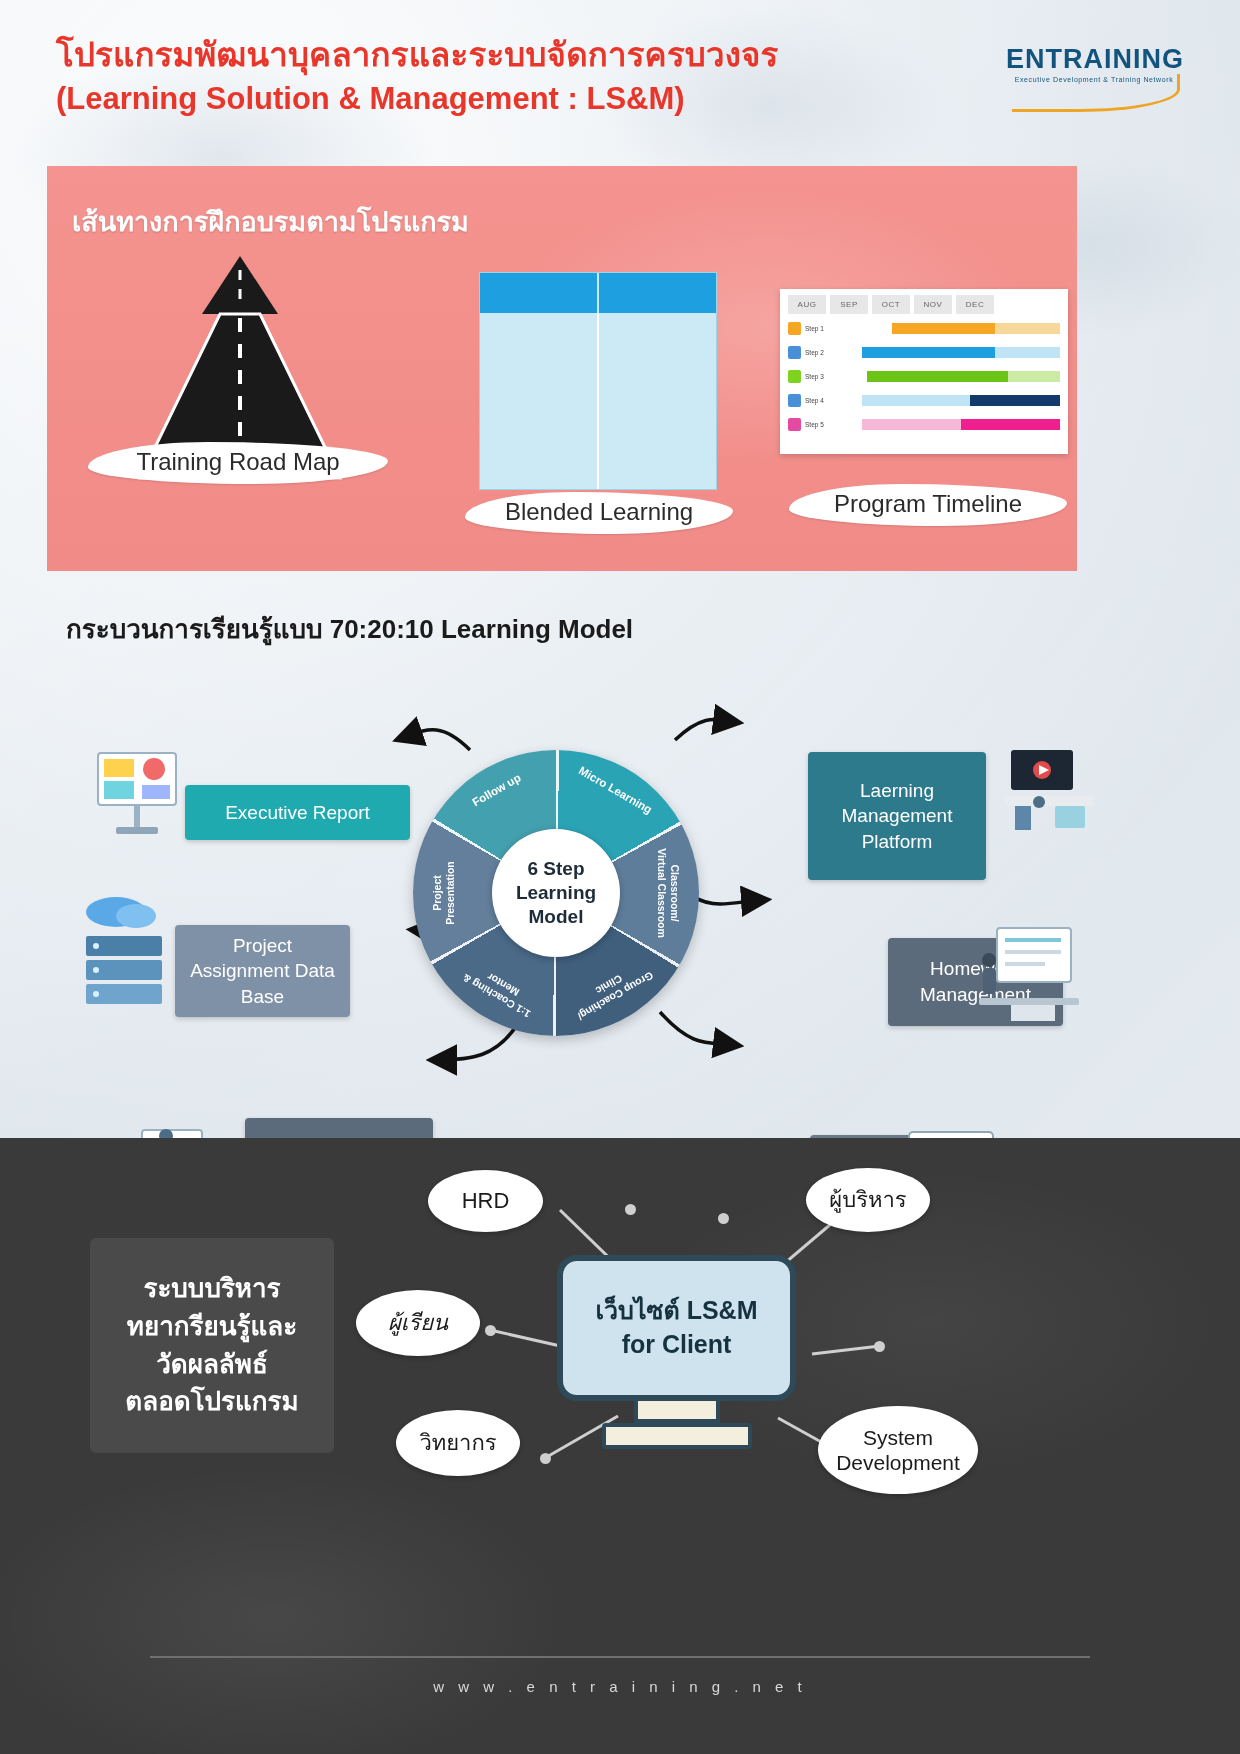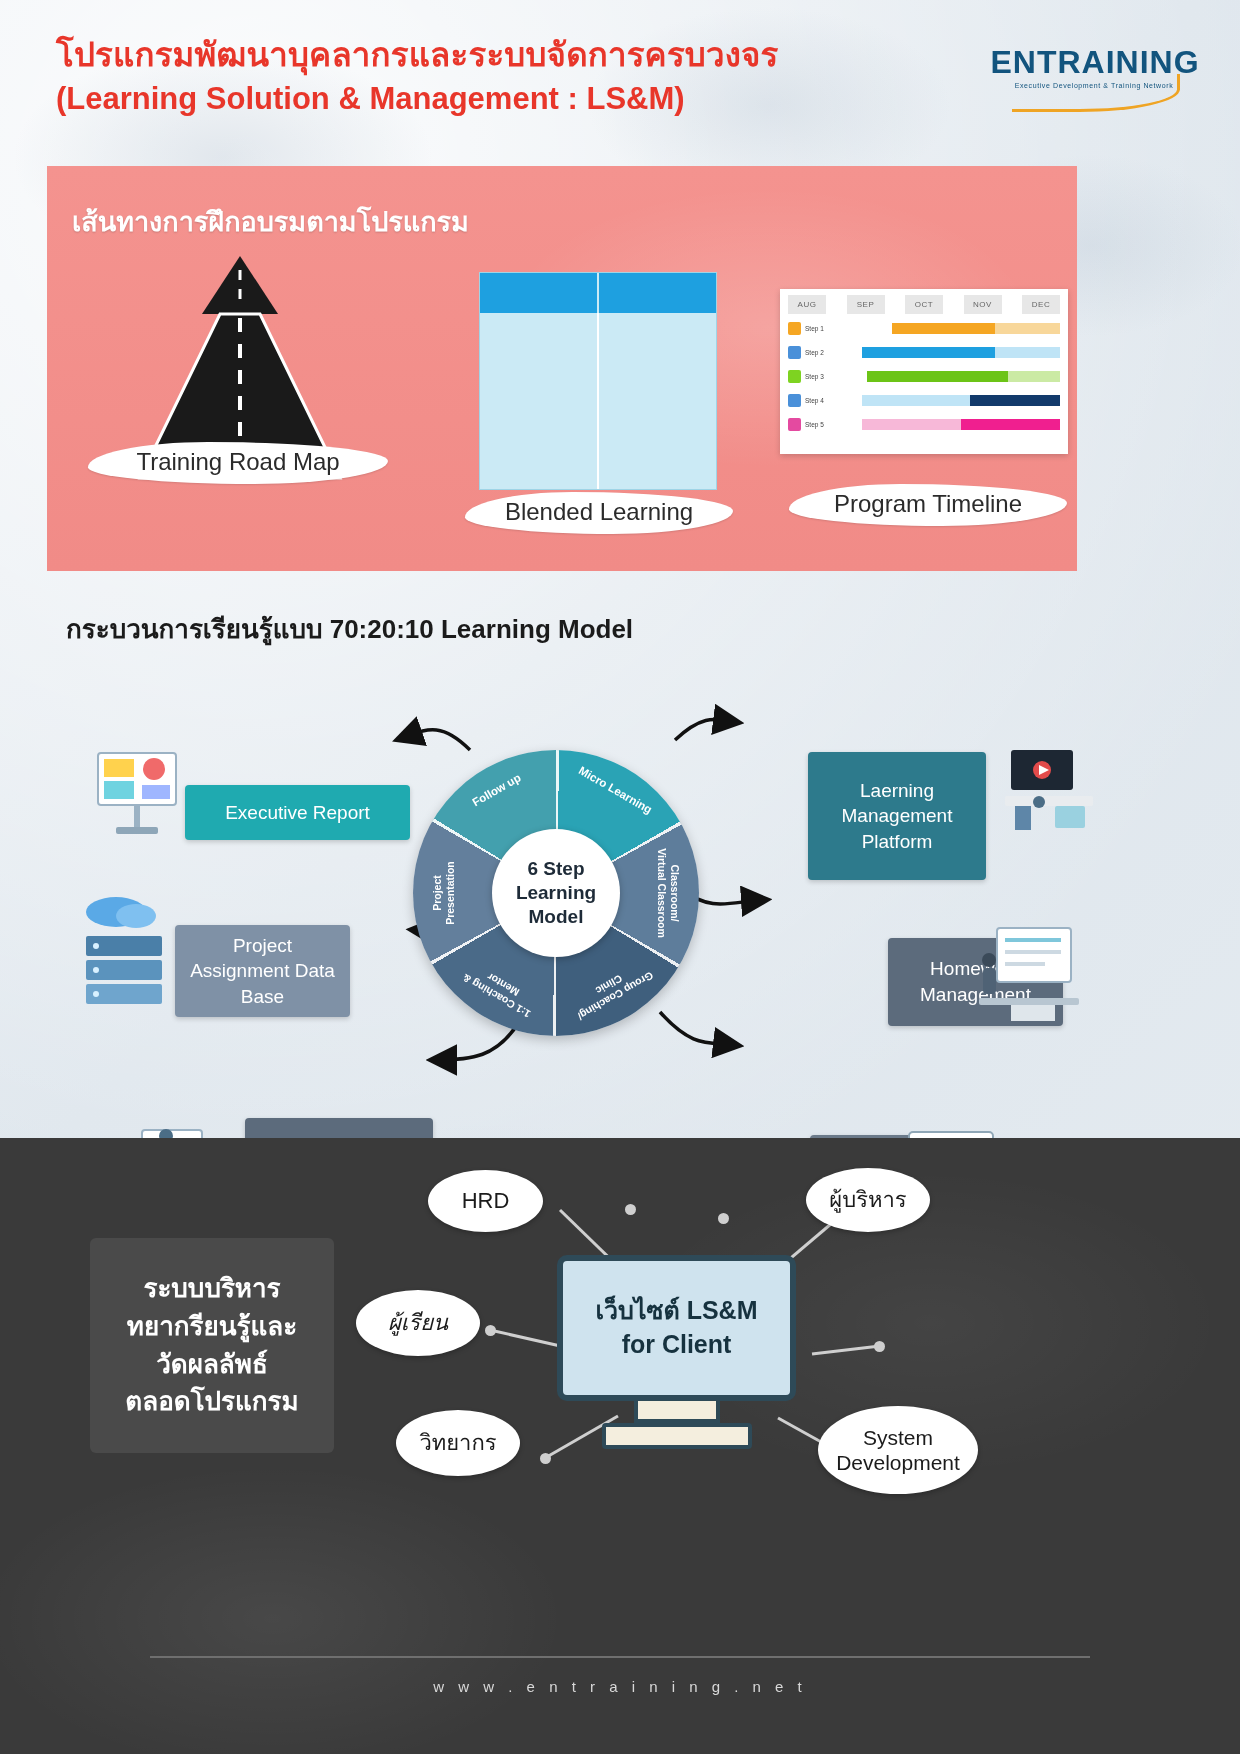--- a/index.html
+++ b/index.html
@@ -32,21 +32,21 @@
   .header { position: absolute; top: 34px; left: 56px; width: 1128px; height: 120px; }
   .title-th {
     color: #e8362a; font-size: 33px; font-weight: bold; line-height: 1.25;
     letter-spacing: .2px;
   }
   .title-en {
     color: #e8362a; font-size: 31px; font-weight: bold; line-height: 1.3; margin-top: 4px;
   }
   .logo { position: absolute; right: 0; top: 10px; width: 180px; text-align: center; }
   .logo-word {
-    font-size: 32px; font-weight: bold; color: #12547e; letter-spacing: 1px;
+    font-size: 27px; font-weight: bold; color: #12547e; letter-spacing: 1px;
     display:flex; align-items:flex-end; justify-content:center; gap:2px;
   }
   .logo-sub { font-size: 7px; color: #12547e; letter-spacing: .6px; margin-top: 1px; }
   .logo-swoosh {
     position:absolute; left:8px; top:30px; width:168px; height:38px;
     border-bottom: 3px solid #f0a11a; border-right: 3px solid #f0a11a;
     border-radius: 0 0 60% 0; opacity:.95;
   }
 
   
@@ -82,21 +82,21 @@
   .bl-head div:last-child{ border-right:none; }
   .bl-body { display:flex; height:176px; }
   .bl-body div { flex:1; border-right:2px solid #fff; }
   .bl-body div:last-child{ border-right:none; }
 
   
   .tl-box {
     position:absolute; left:733px; top:123px; width:288px; height:165px; z-index:3;
     background:#fff; box-shadow: 0 2px 6px rgba(0,0,0,.18); padding:6px 8px;
   }
-  .tl-months { display:flex; justify-content:space-between; gap:4px; margin-bottom:5px; }
+  .tl-months { display:flex; justify-content:flex-start; gap:4px; margin-bottom:5px; }
   .tl-month {
     width:38px; height:19px; background:#e7e7e7; color:#666; font-size:8px;
     display:flex; align-items:center; justify-content:center; letter-spacing:.5px;
   }
   .tl-row { display:flex; align-items:center; height:19px; margin-bottom:5px; }
   .tl-av { width:13px; height:13px; border-radius:2px; margin-right:4px; }
   .tl-label { font-size:6.5px; color:#444; width:40px; }
   .tl-bars { flex:1; display:flex; height:11px; }
   .tl-bars span { display:block; height:11px; }
 
@@ -159,21 +159,21 @@
   .dark-title-box {
     position:absolute; left:90px; top:100px; width:244px; height:215px;
     background:#4a4a4a; border-radius:6px;
     display:flex; flex-direction:column; align-items:center; justify-content:center;
     color:#fff; font-size:26px; font-weight:bold; line-height:1.45; text-align:left;
   }
   .monitor {
     position:absolute; left:557px; top:117px; width:239px; height:208px;
   }
   .mon-screen {
-    width:239px; height:146px; background:#cfe3ee; border:6px solid #2e4a58; border-radius:10px;
+    width:239px; height:146px; background:#cfe3ee; border:6px solid #2e4a58; border-radius:20px;
     display:flex; align-items:center; justify-content:center; text-align:center;
     color:#16323f; font-size:25px; font-weight:bold; line-height:1.35;
   }
   .mon-neck { width:86px; height:22px; background:#f4eede; border:4px solid #2e4a58; border-top:none; margin:0 auto; }
   .mon-base { width:150px; height:26px; background:#f4eede; border:4px solid #2e4a58; border-radius:4px; margin:0 auto; }
   .bubble {
     position:absolute; background:#fff; border-radius:50%;
     display:flex; align-items:center; justify-content:center; text-align:center;
     color:#1b1b1b; font-size:22px; line-height:1.2;
     box-shadow:0 2px 5px rgba(0,0,0,.25);

